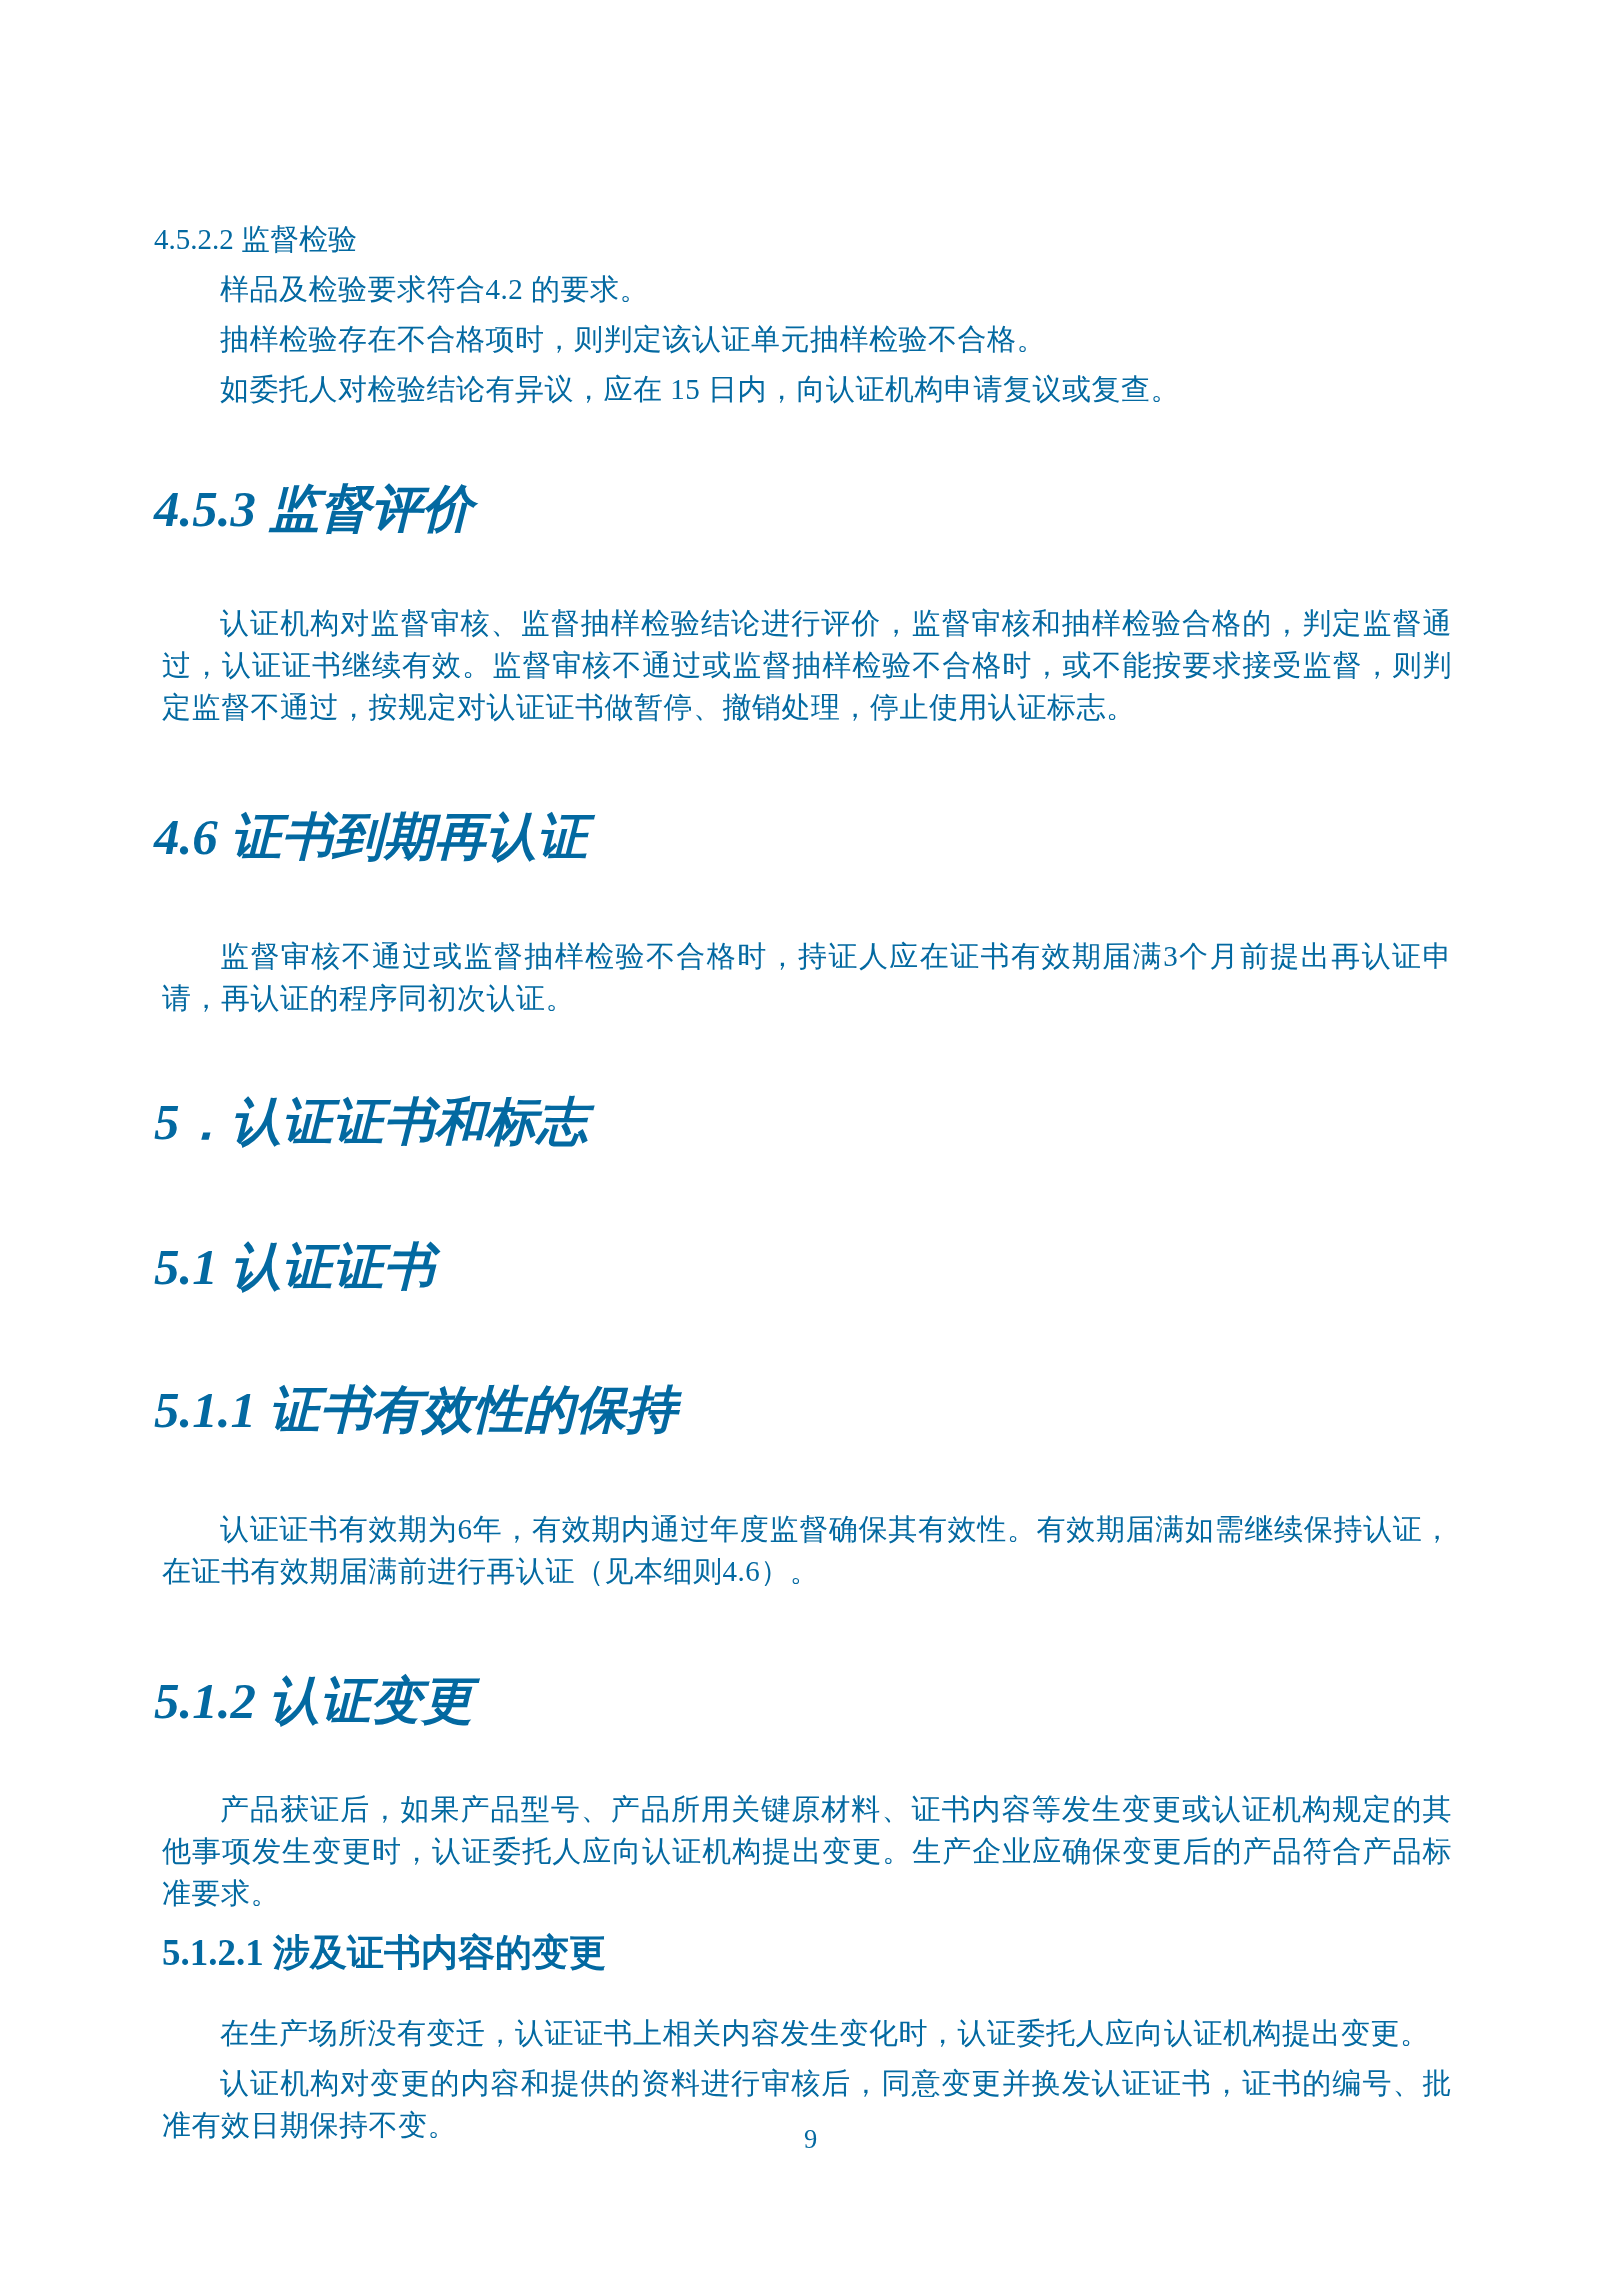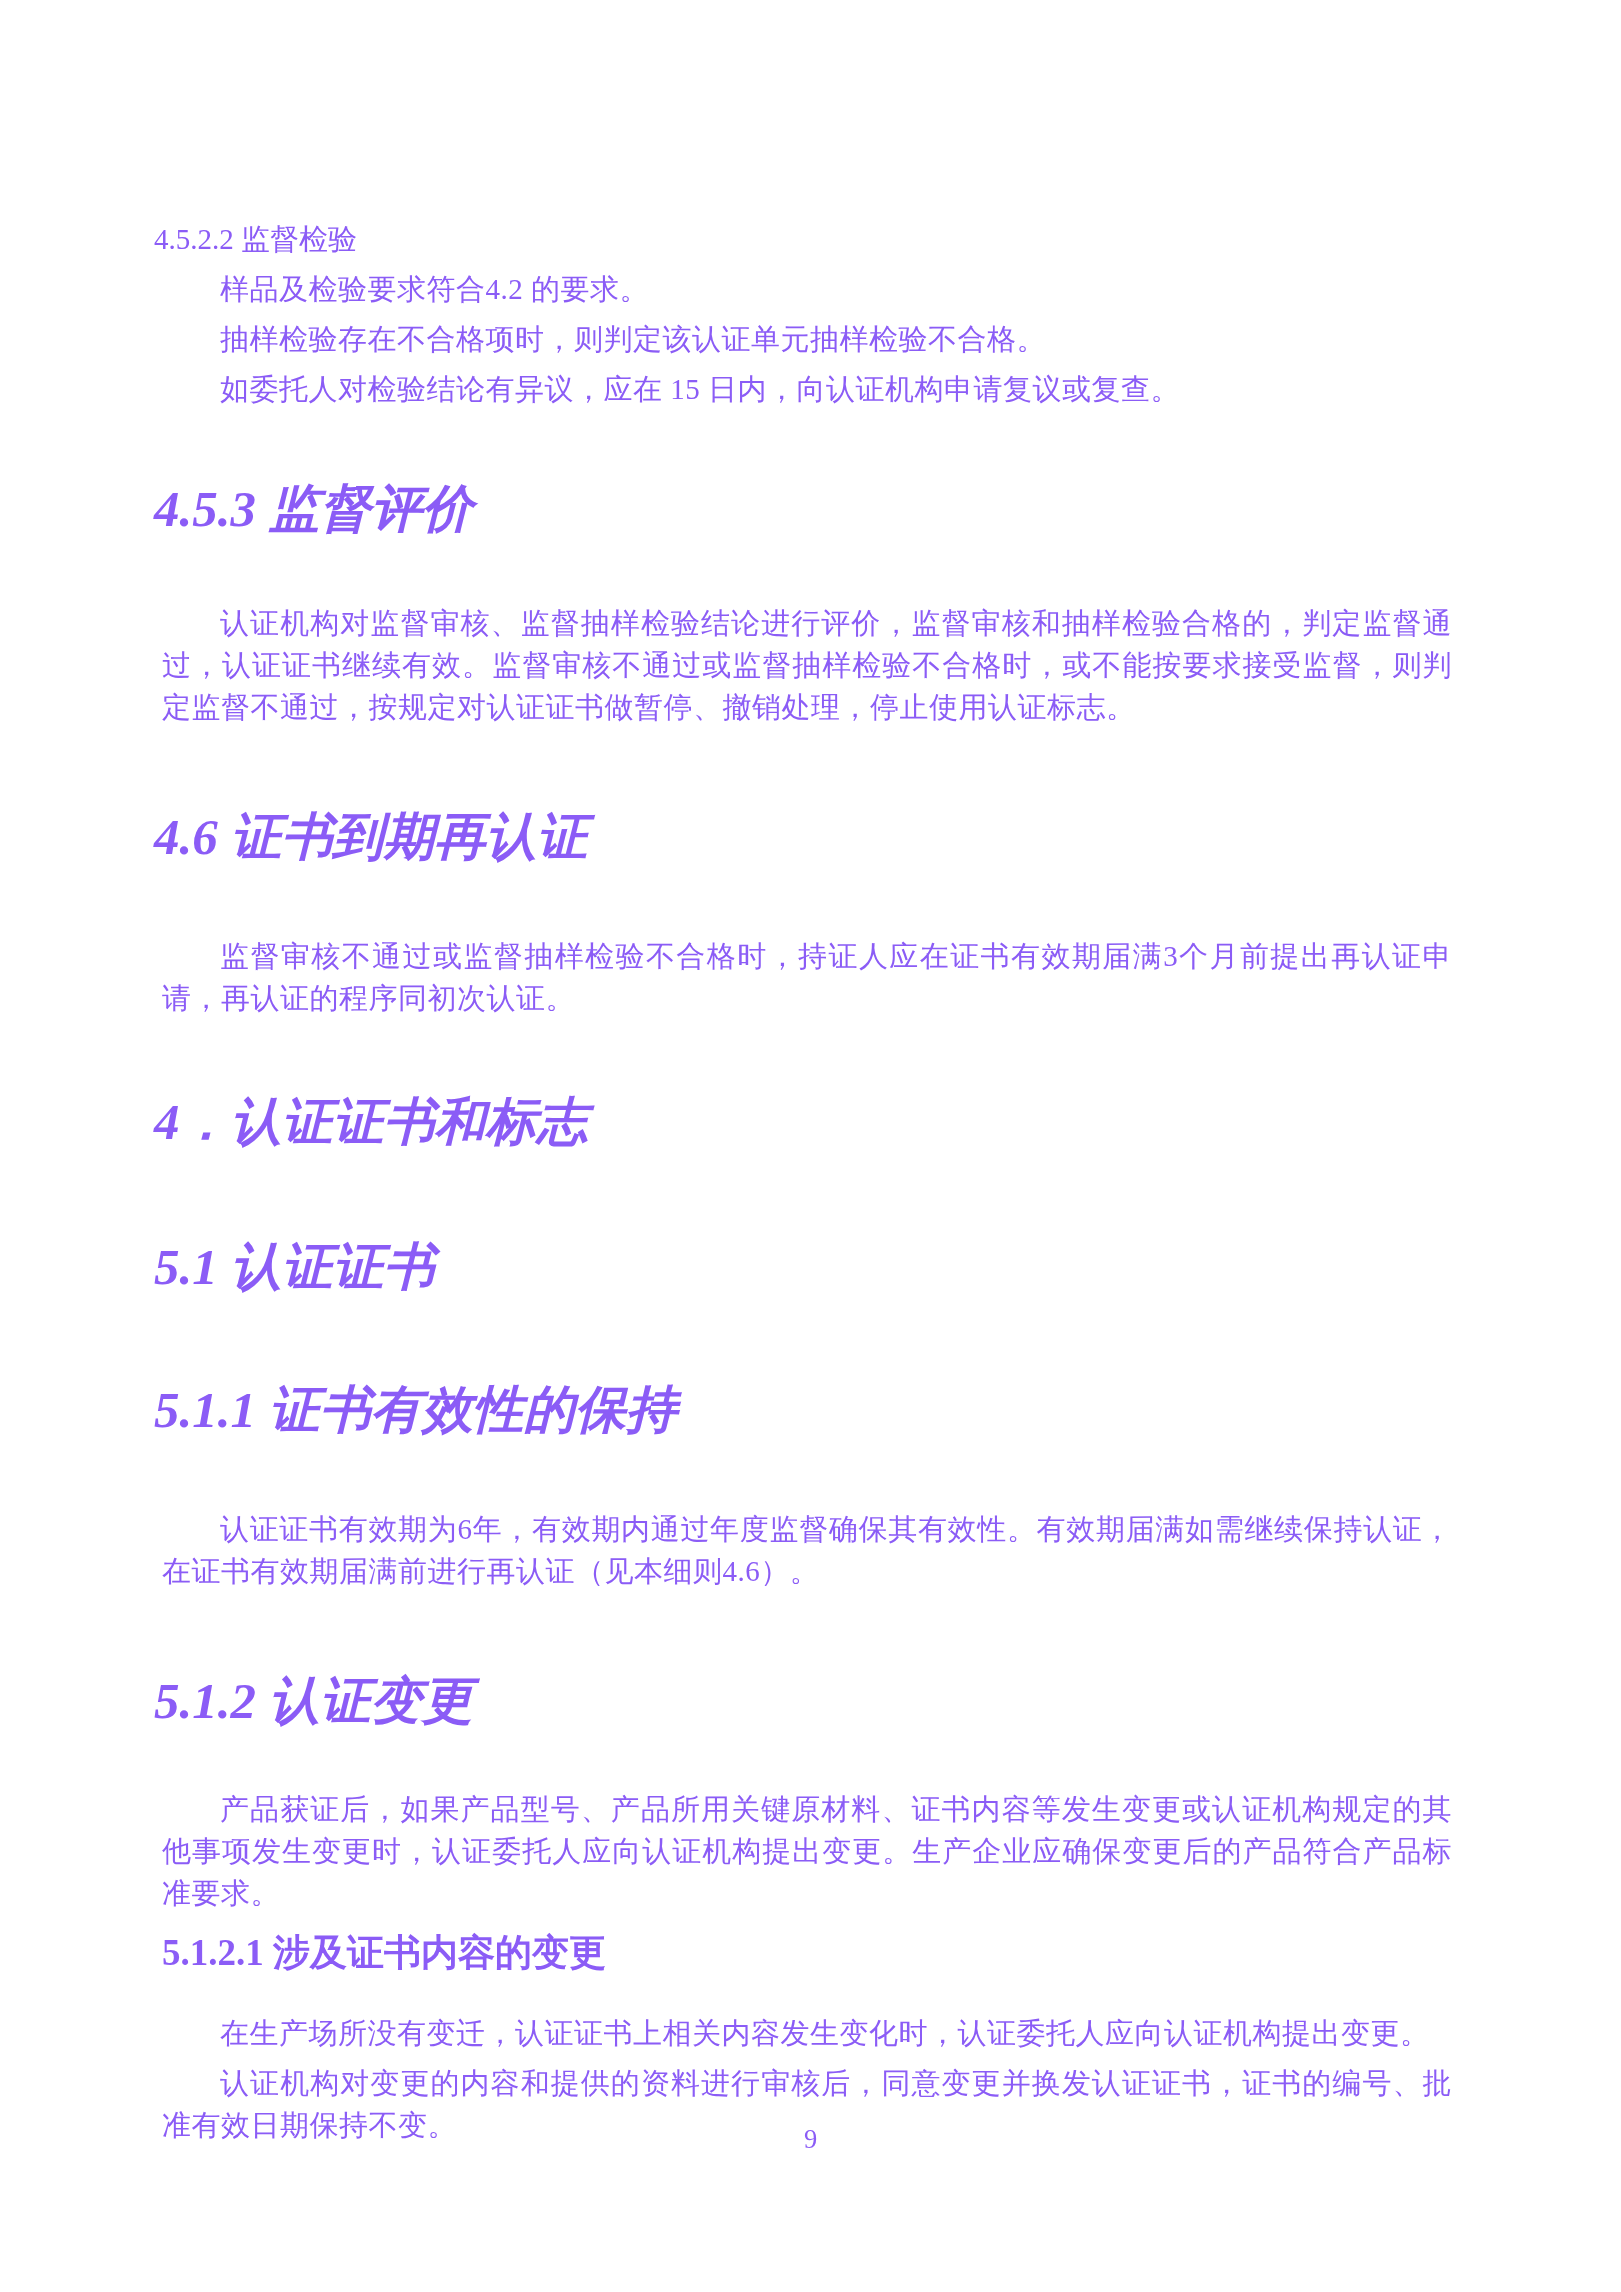--- a/index.html
+++ b/index.html
@@ -5,21 +5,21 @@
   html, body {
     margin: 0;
     padding: 0;
     background: #ffffff;
   }
   .page {
     position: relative;
     width: 1621px;
     height: 2293px;
     background: #ffffff;
-    color: #8b5cf6;
+    color: #0369a1;
     font-family: "Liberation Serif", "DejaVu Serif", serif;
     overflow: hidden;
   }
   .content {
     margin: 0 161px 0 154px;
   }
   .body-line, .body-para {
     font-size: 29px;
     line-height: 42px;
     margin: 8px;
@@ -81,21 +81,21 @@
     <p class="body-line indent">样品及检验要求符合4.2 的要求。</p>
     <p class="body-line indent">抽样检验存在不合格项时，则判定该认证单元抽样检验不合格。</p>
     <p class="body-line indent">如委托人对检验结论有异议，应在 15 日内，向认证机构申请复议或复查。</p>
 
     <h2 class="h-major mt-h453">4.5.3 监督评价</h2>
     <p class="body-para indent mt-p453">认证机构对监督审核、监督抽样检验结论进行评价，监督审核和抽样检验合格的，判定监督通过，认证证书继续有效。监督审核不通过或监督抽样检验不合格时，或不能按要求接受监督，则判定监督不通过，按规定对认证证书做暂停、撤销处理，停止使用认证标志。</p>
 
     <h2 class="h-major mt-h46">4.6 证书到期再认证</h2>
     <p class="body-para indent mt-p46">监督审核不通过或监督抽样检验不合格时，持证人应在证书有效期届满3个月前提出再认证申请，再认证的程序同初次认证。</p>
 
-    <h2 class="h-major mt-h5">4．认证证书和标志</h2>
+    <h2 class="h-major mt-h5">5．认证证书和标志</h2>
 
     <h2 class="h-major mt-h51">5.1 认证证书</h2>
 
     <h2 class="h-major mt-h511">5.1.1 证书有效性的保持</h2>
     <p class="body-para indent mt-p511">认证证书有效期为6年，有效期内通过年度监督确保其有效性。有效期届满如需继续保持认证，在证书有效期届满前进行再认证（见本细则4.6）。</p>
 
     <h2 class="h-major mt-h512">5.1.2 认证变更</h2>
     <p class="body-para indent mt-p512">产品获证后，如果产品型号、产品所用关键原材料、证书内容等发生变更或认证机构规定的其他事项发生变更时，认证委托人应向认证机构提出变更。生产企业应确保变更后的产品符合产品标准要求。</p>
 
     <h3 class="h-minor mt-h5121">5.1.2.1 涉及证书内容的变更</h3>

